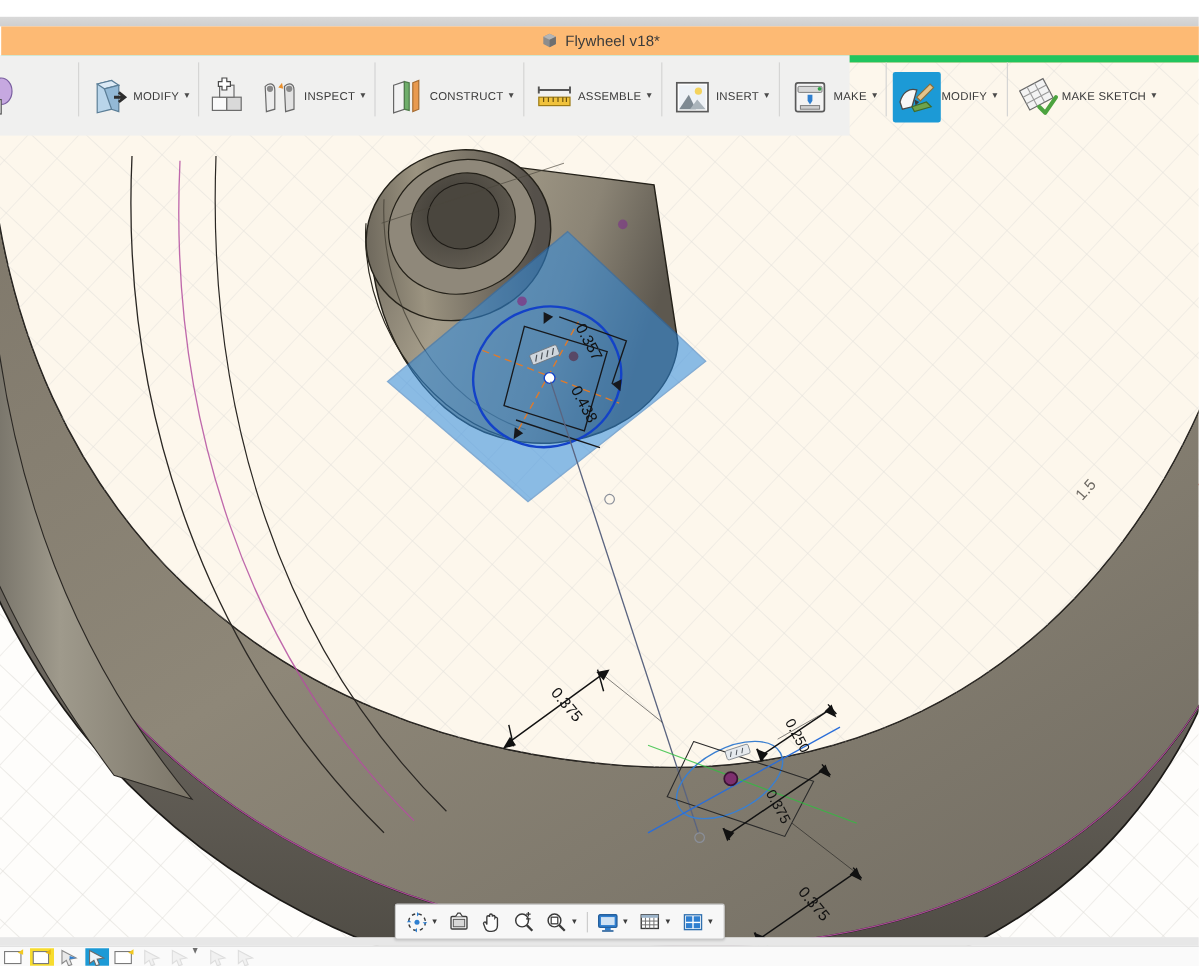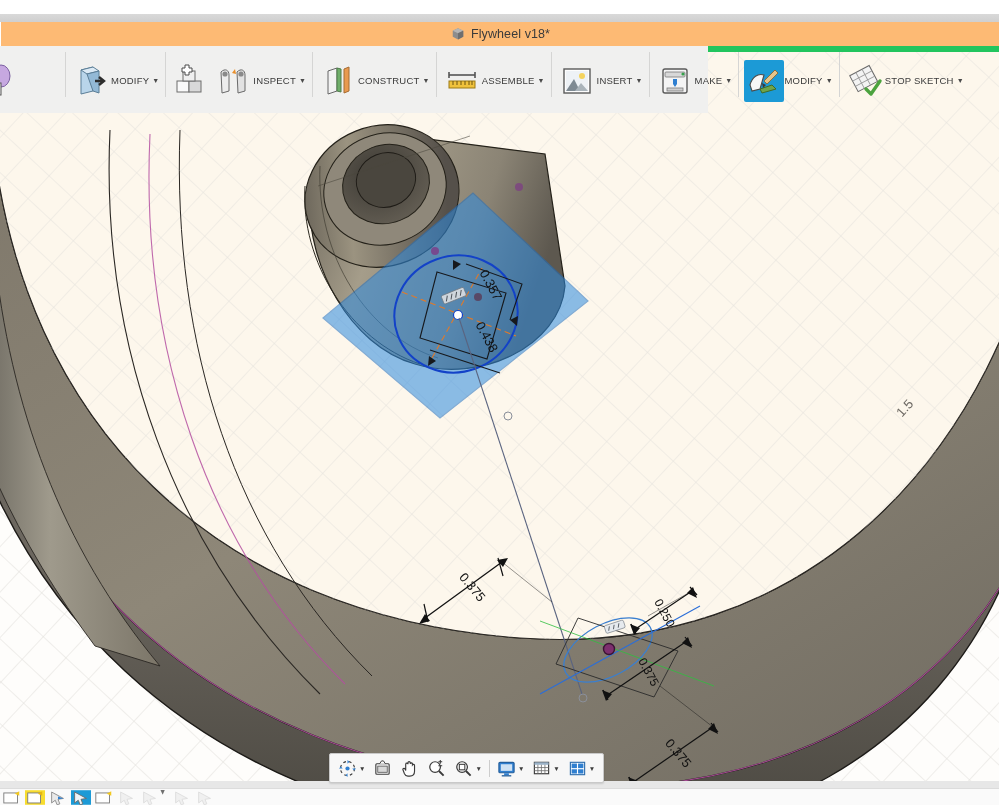--- a/index.html
+++ b/index.html
@@ -479,21 +479,21 @@
               <rect x="6" y="6" width="22" height="18" fill="#f3f3f3" stroke="#6a6a6a" stroke-width="1"></rect>
               <g stroke="#9a9a9a" stroke-width=".9">
                 <path d="M6 12 H28 M6 18 H28 M13 6 V24 M20 6 V24"></path>
               </g>
             </g>
             <path d="M19 26 L24 31 L33 18" fill="none" stroke="#4ca33f" stroke-width="3.4" stroke-linecap="round" stroke-linejoin="round"></path>
           </svg>
         </div>
       </div>
       <div class="rb-label">
-        <span>STOP SKETCH</span>
+        <span>MAKE SKETCH</span>
         <span class="caret">▼</span>
       </div>
     </div>
   </div>
 
   <div class="navbar">
 
     <div class="nav-item">
       <svg width="19" height="19" viewBox="0 0 20 20">
         <ellipse cx="10" cy="10" rx="7.4" ry="7.4" fill="none" stroke="#3a3a3a" stroke-width="1.2" stroke-dasharray="3 3"></ellipse>

